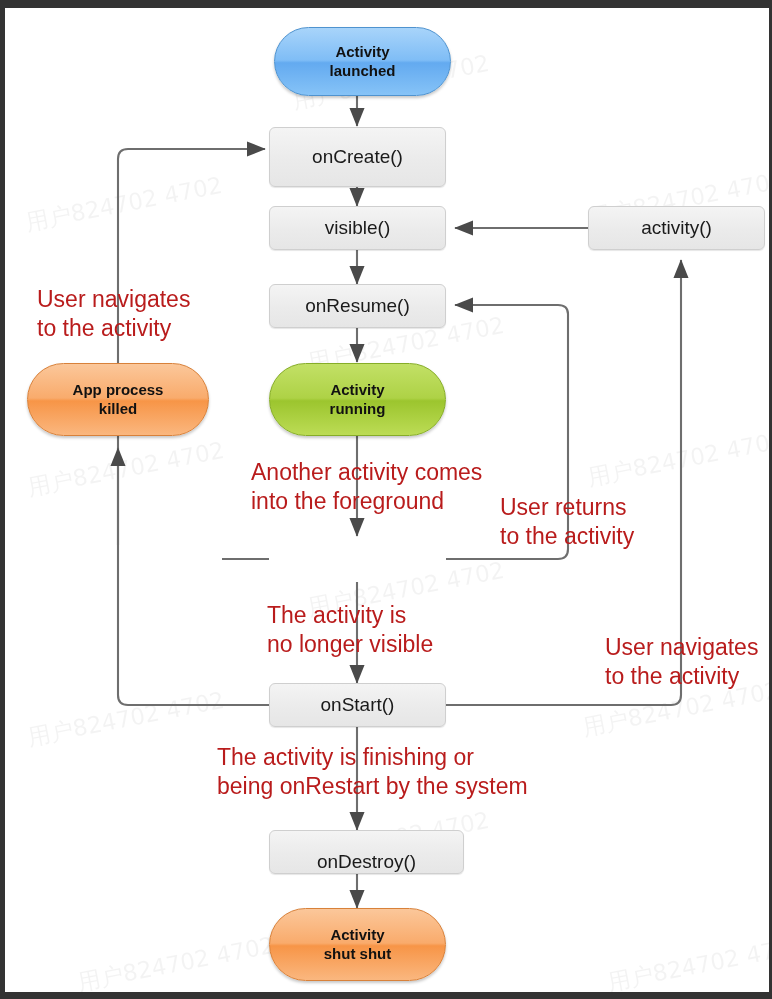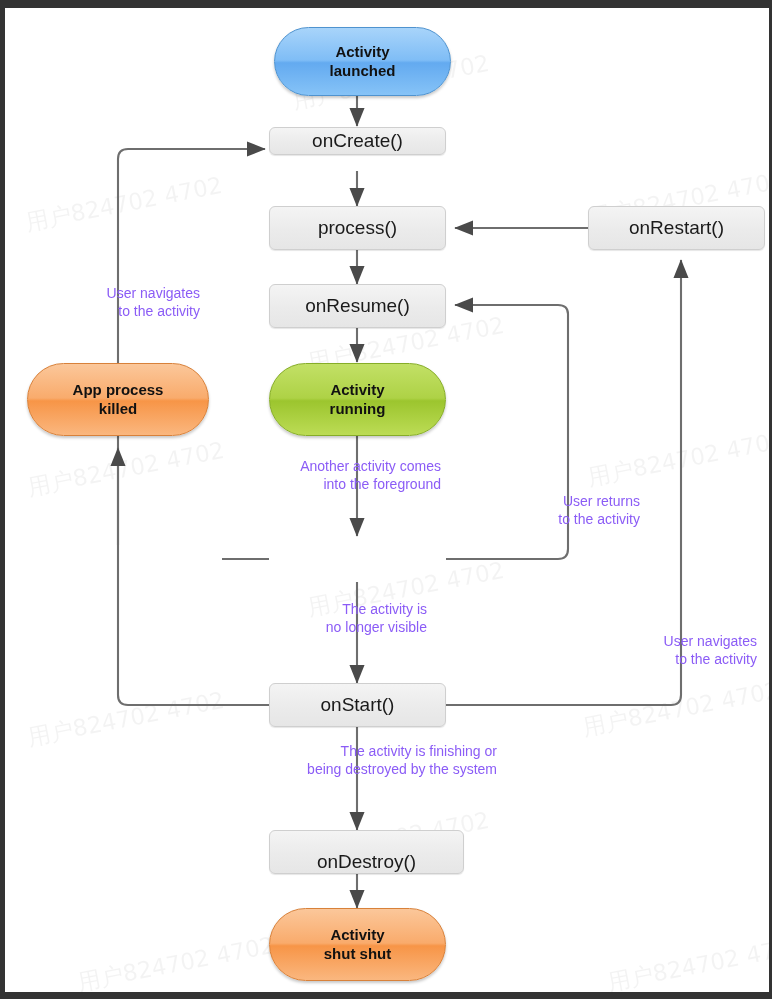--- a/index.html
+++ b/index.html
@@ -80,24 +80,24 @@
     border: 1px solid #86ad28;
   }
   .state-orange {
     background: linear-gradient(to bottom, #fbc79a 0%, #f9ab6c 48%, #f79547 52%, #fab77f 100%);
     border: 1px solid #d8813a;
   }
 
   
   .elabel {
     position: absolute;
-    color: #8b5cf6;
-    font-size: 14px;
+    color: #b91c1c;
+    font-size: 23px;
     line-height: 1.28;
-    text-align: right;
+    text-align: left;
     white-space: nowrap;
     user-select: none;
   }
 </style>
 </head>
 <body>
 
 <div id="page">
   <div id="canvas">
 
@@ -153,26 +153,26 @@
       </g>
     </svg>
 
     <div class="node state state-blue" style="left:269px; top:19px; width:177px; height:69px;">
       <div>
         <div>Activity</div>
         <div>launched</div>
       </div>
     </div>
 
-    <div class="node callback" style="left:264px; top:119px; width:177px; height:28px;align-items:center;">
+    <div class="node callback" style="left:264px; top:119px; width:177px; height:60px;align-items:center;">
       <span>onCreate()</span>
     </div>
 
     <div class="node callback" style="left:264px; top:198px; width:177px; height:44px;">
-      <span>process()</span>
+      <span>visible()</span>
     </div>
 
     <div class="node callback" style="left:264px; top:276px; width:177px; height:44px;">
       <span>onResume()</span>
     </div>
 
     <div class="node state state-green" style="left:264px; top:355px; width:177px; height:73px;">
       <div>
         <div>Activity</div>
         <div>running</div>
@@ -189,21 +189,21 @@
     </div>
 
     <div class="node state state-orange" style="left:264px; top:900px; width:177px; height:73px;">
       <div>
         <div>Activity</div>
         <div>shut shut</div>
       </div>
     </div>
 
     <div class="node callback" style="left:583px; top:198px; width:177px; height:44px;">
-      <span>onRestart()</span>
+      <span>activity()</span>
     </div>
 
     <div class="node state state-orange" style="left:22px; top:355px; width:182px; height:73px;">
       <div>
         <div>App process</div>
         <div>killed</div>
       </div>
     </div>
 
     <div class="elabel" style="left:32px; top:277px; width:163px;">
@@ -222,21 +222,21 @@
     </div>
 
 
     <div class="elabel" style="left:262px; top:593px; width:160px;">
       <div>The activity is</div>
       <div>no longer visible</div>
     </div>
 
     <div class="elabel" style="left:212px; top:735px; width:280px;">
       <div>The activity is finishing or</div>
-      <div>being destroyed by the system</div>
+      <div>being onRestart by the system</div>
     </div>
 
     <div class="elabel" style="left:600px; top:625px; width:152px;">
       <div>User navigates</div>
       <div>to the activity</div>
     </div>
 
   </div>
 </div>
 

